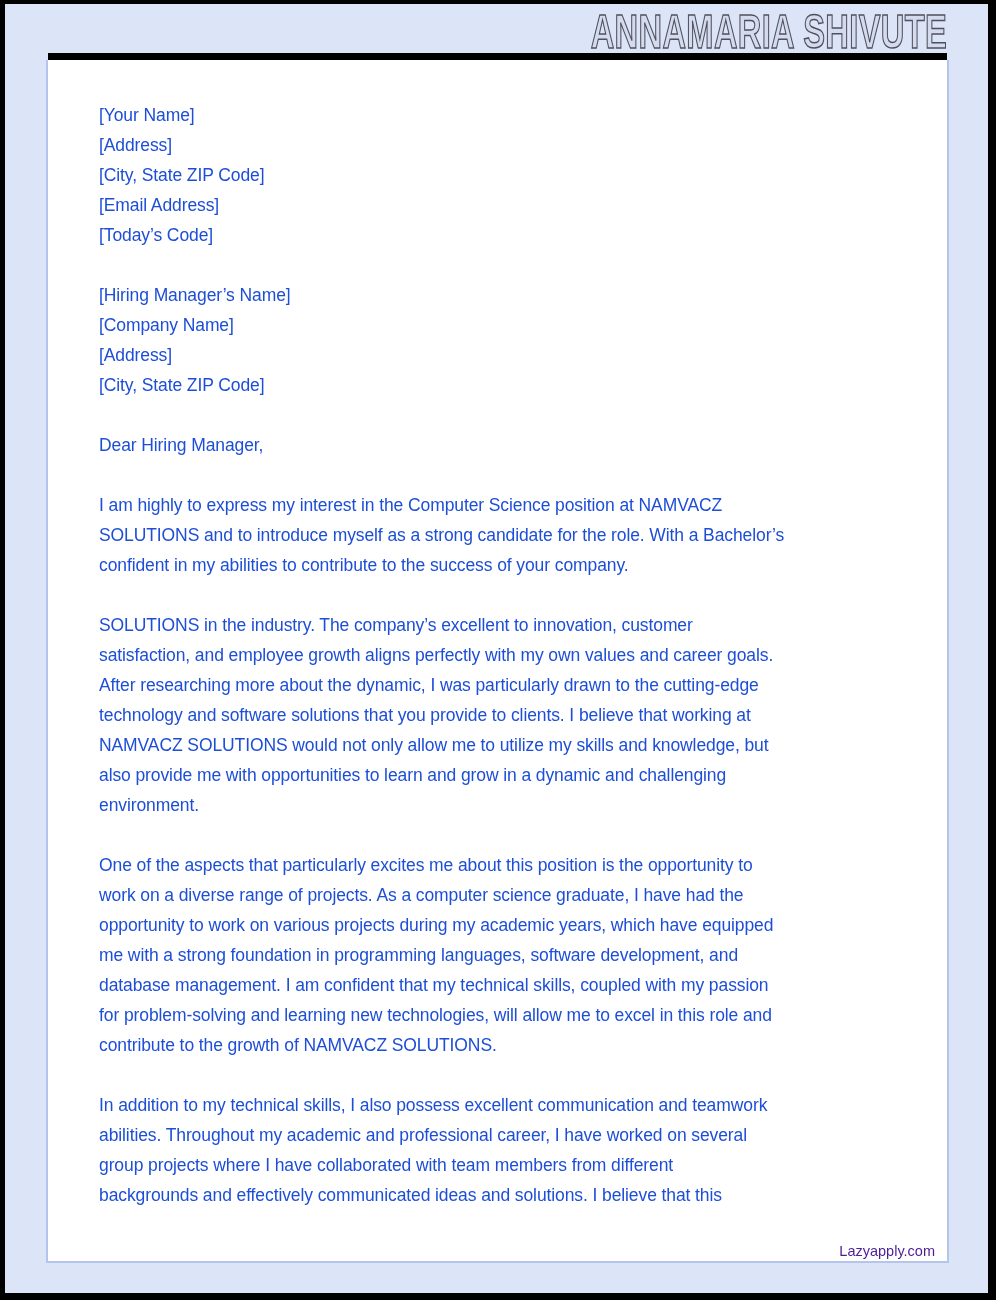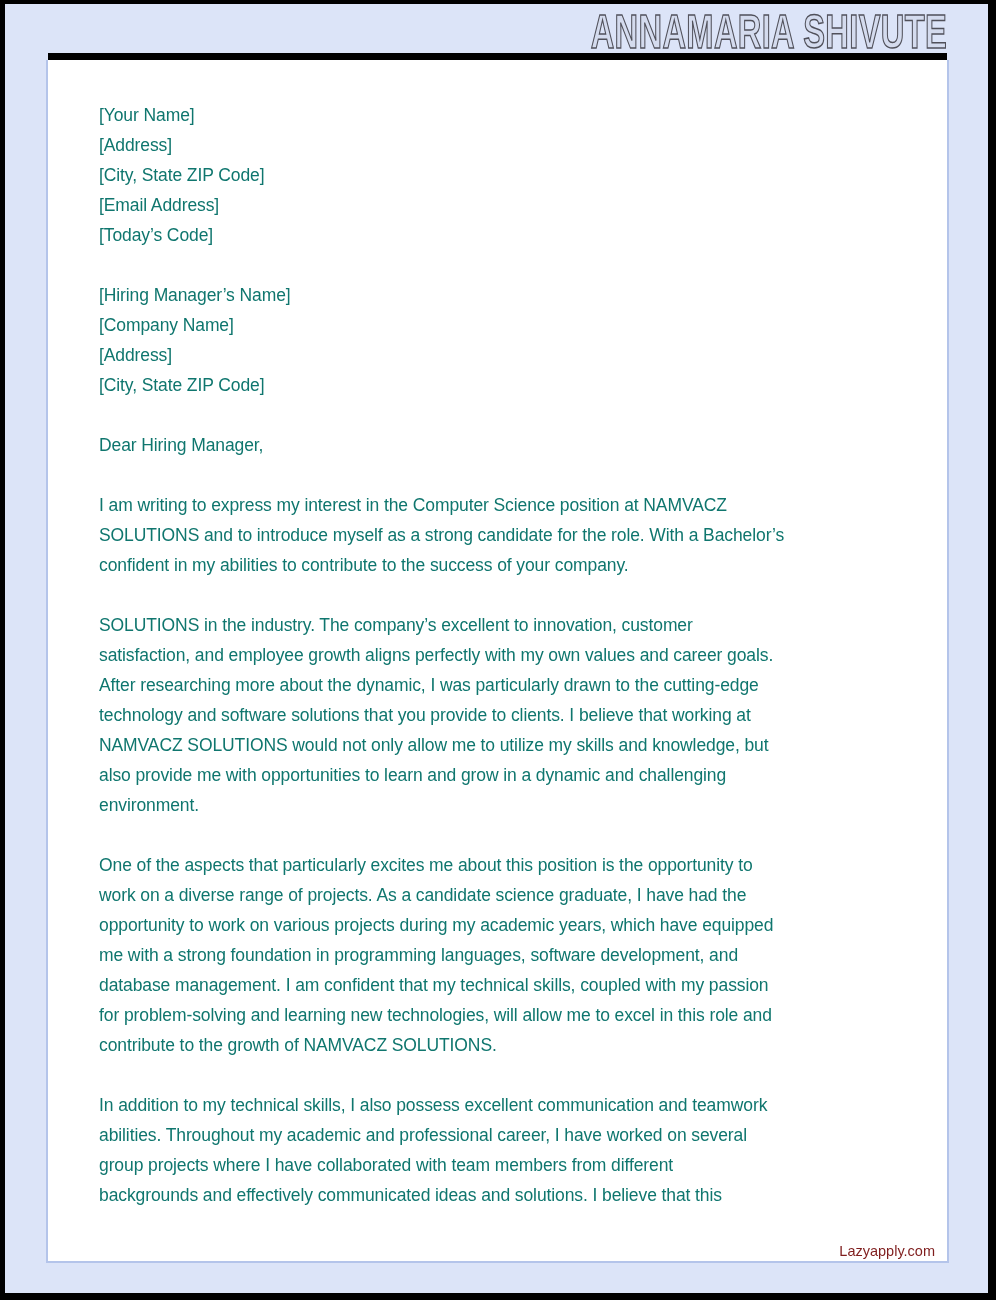--- a/index.html
+++ b/index.html
@@ -54,41 +54,41 @@
     height: 1203px;
     box-sizing: border-box;
     background: #ffffff;
     border: 2px solid #b4c4ea;
     border-top: none;
   }
 
   .content {
     position: relative;
     padding: 40px 0 0 51px;
-    color: #0f766e;
+    color: #1d4ed8;
     font-size: 17.5px;
     letter-spacing: -0.1px;
   }
 
   .block { margin: 0 0 30px 0; }
   .block:last-child { margin-bottom: 0; }
 
   .line {
     height: 30px;
     line-height: 30px;
     white-space: nowrap;
   }
 
   .watermark {
     position: absolute;
     right: 12px;
     bottom: 2px;
     font-size: 14.5px;
     letter-spacing: 0;
-    color: #7f1d1d;
+    color: #4c1d95;
     white-space: nowrap;
   }
 </style>
 </head>
 <body>
 
 <div class="letterhead-name">ANNAMARIA SHIVUTE</div>
 <div class="accent-bar"></div>
 
 <div class="page">
@@ -107,38 +107,38 @@
       <div class="line">[Company Name]</div>
       <div class="line">[Address]</div>
       <div class="line">[City, State ZIP Code]</div>
     </div>
 
     <div class="block">
       <div class="line">Dear Hiring Manager,</div>
     </div>
 
     <div class="block">
-      <div class="line">I am writing to express my interest in the Computer Science position at NAMVACZ</div>
+      <div class="line">I am highly to express my interest in the Computer Science position at NAMVACZ</div>
       <div class="line">SOLUTIONS and to introduce myself as a strong candidate for the role. With a Bachelor’s</div>
       <div class="line">confident in my abilities to contribute to the success of your company.</div>
     </div>
 
     <div class="block">
       <div class="line">SOLUTIONS in the industry. The company’s excellent to innovation, customer</div>
       <div class="line">satisfaction, and employee growth aligns perfectly with my own values and career goals.</div>
       <div class="line">After researching more about the dynamic, I was particularly drawn to the cutting-edge</div>
       <div class="line">technology and software solutions that you provide to clients. I believe that working at</div>
       <div class="line">NAMVACZ SOLUTIONS would not only allow me to utilize my skills and knowledge, but</div>
       <div class="line">also provide me with opportunities to learn and grow in a dynamic and challenging</div>
       <div class="line">environment.</div>
     </div>
 
     <div class="block">
       <div class="line">One of the aspects that particularly excites me about this position is the opportunity to</div>
-      <div class="line">work on a diverse range of projects. As a candidate science graduate, I have had the</div>
+      <div class="line">work on a diverse range of projects. As a computer science graduate, I have had the</div>
       <div class="line">opportunity to work on various projects during my academic years, which have equipped</div>
       <div class="line">me with a strong foundation in programming languages, software development, and</div>
       <div class="line">database management. I am confident that my technical skills, coupled with my passion</div>
       <div class="line">for problem-solving and learning new technologies, will allow me to excel in this role and</div>
       <div class="line">contribute to the growth of NAMVACZ SOLUTIONS.</div>
     </div>
 
     <div class="block">
       <div class="line">In addition to my technical skills, I also possess excellent communication and teamwork</div>
       <div class="line">abilities. Throughout my academic and professional career, I have worked on several</div>

